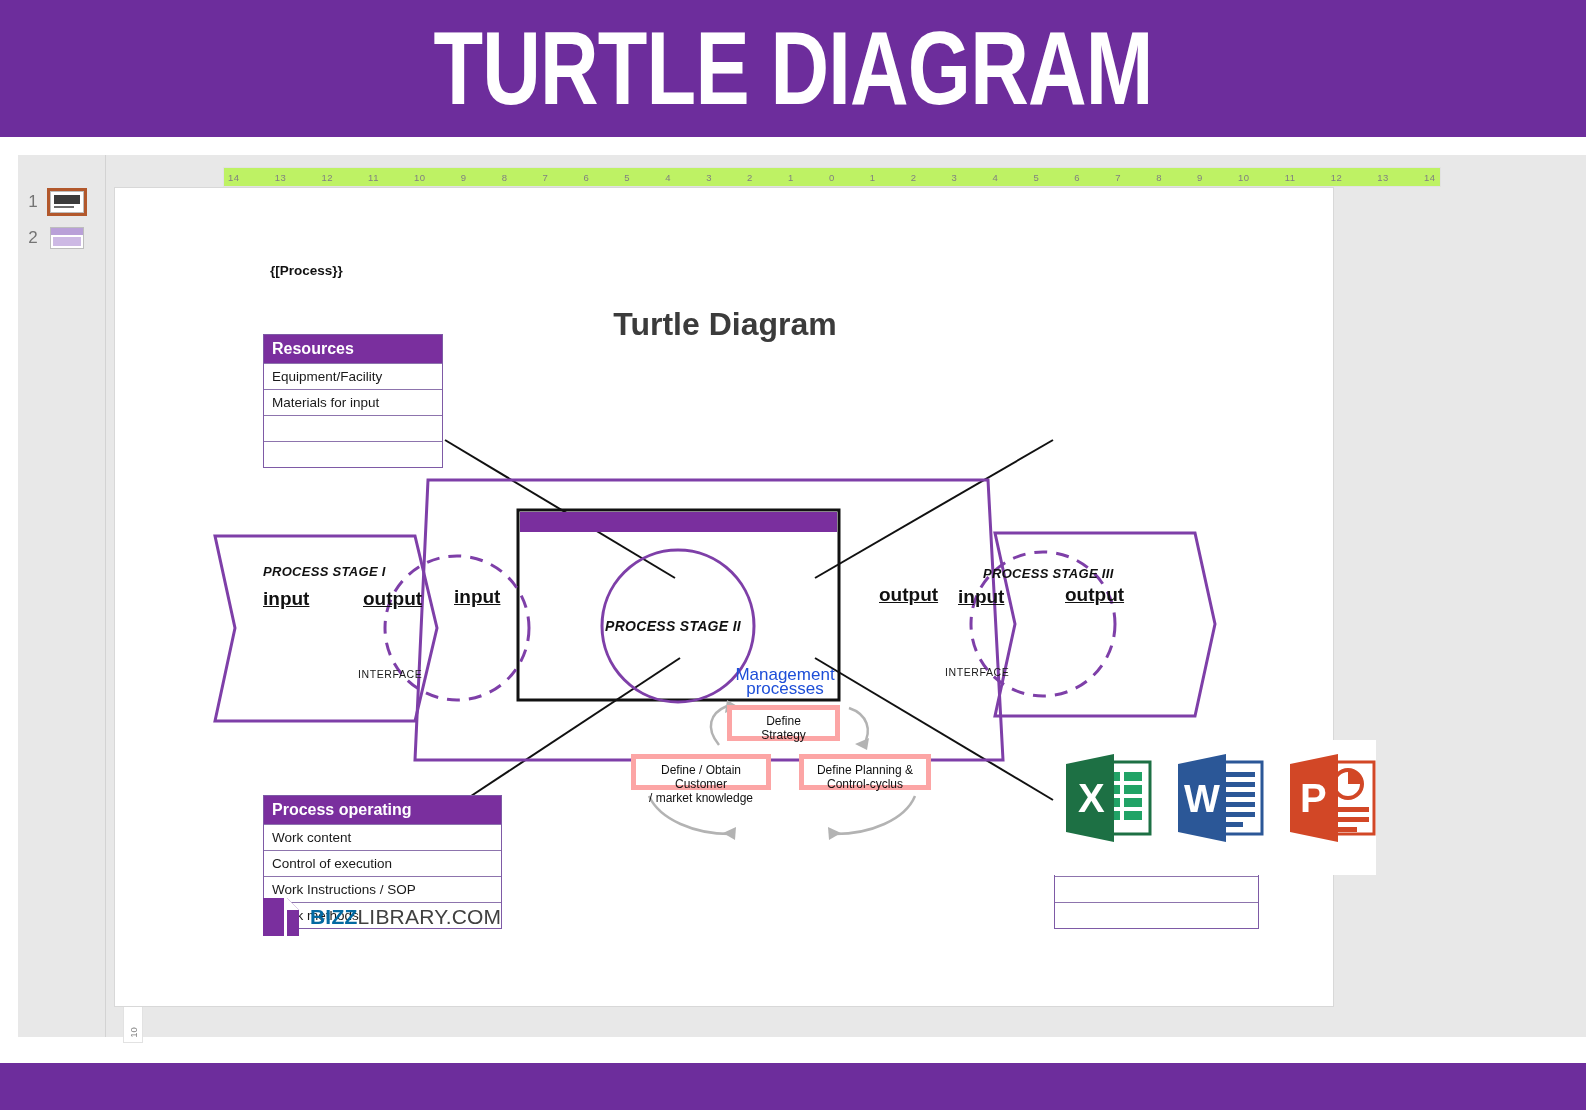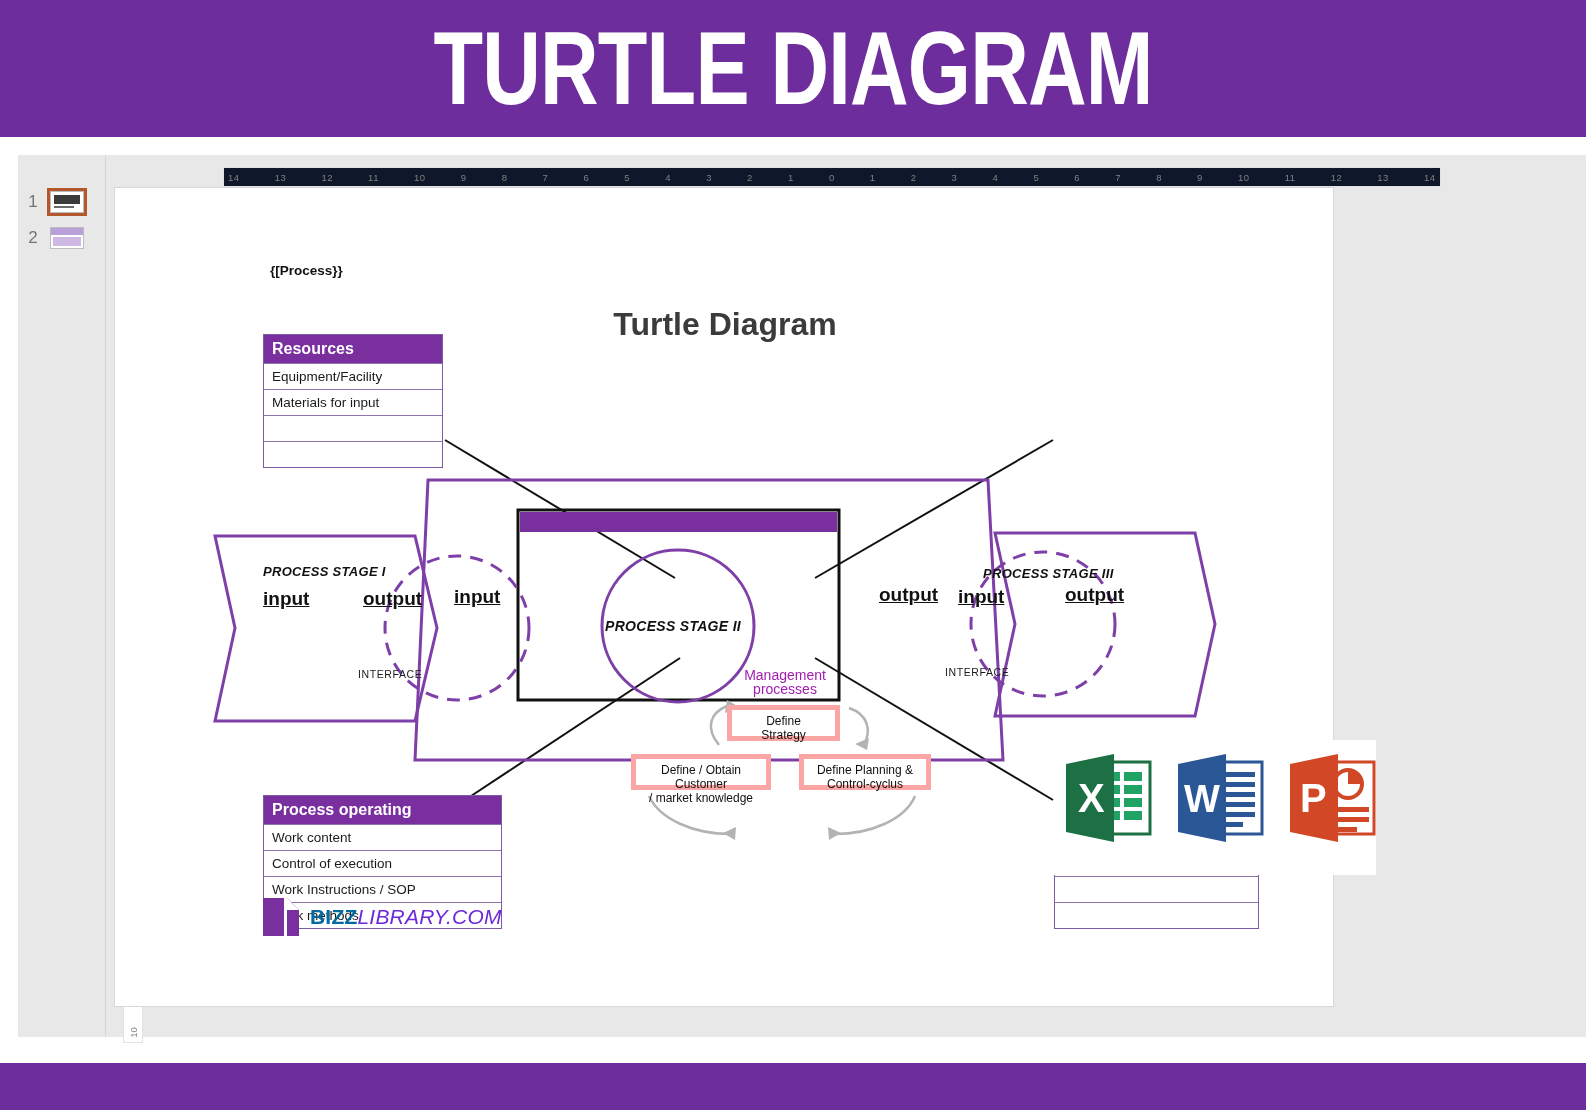--- a/index.html
+++ b/index.html
@@ -27,21 +27,21 @@
   .thumbnum{font-size:17px;color:#747474;width:14px;text-align:center;}
   .thumbimg{width:32px;height:20px;background:#ffffff;border:1px solid #bdbdbd;position:relative;}
   .thumbimg.sel{outline:3px solid #b2582c;outline-offset:0px;}
   .t1bar{position:absolute;left:3px;top:3px;width:26px;height:9px;background:#3b3b3b;}
   .t1line{position:absolute;left:3px;top:14px;width:20px;height:2px;background:#6b6b6b;}
   .t2bar{position:absolute;left:0px;top:0px;width:32px;height:7px;background:#b9a0d8;}
   .t2body{position:absolute;left:2px;top:9px;width:28px;height:9px;background:#cdb9e4;}
 
   
   .rulercol{position:absolute;left:87px;top:0px;width:1481px;height:882px;}
-  .hruler{position:absolute;left:118px;top:12px;width:1218px;height:20px;background:#0f172a;
+  .hruler{position:absolute;left:118px;top:12px;width:1218px;height:20px;background:#bef264;
     border:1px solid #e2e2e2;box-sizing:border-box;display:flex;align-items:center;
     justify-content:space-between;padding:0 4px;font-size:9.5px;color:#808080;
     font-family:"Liberation Sans", sans-serif;letter-spacing:0.5px;}
   .hruler span{display:inline-block;}
   .vruler{position:absolute;left:18px;top:48px;width:20px;height:840px;background:#ffffff;
     border:1px solid #e2e2e2;box-sizing:border-box;display:flex;flex-direction:column;
     align-items:center;justify-content:space-between;padding:4px 0;font-size:9.5px;color:#808080;}
   .vruler span{display:block;transform:rotate(-90deg);}
 
   
@@ -71,33 +71,33 @@
 
   
   .dlbl{position:absolute;font-weight:bold;color:#111;}
   .stage-name{font-style:italic;font-size:13px;letter-spacing:0.3px;}
   .io{font-size:19px;text-decoration:underline;}
   .iface{font-size:10.5px;letter-spacing:0.6px;color:#1a1a1a;font-weight:normal;}
   .center-name{font-style:italic;font-size:14px;letter-spacing:0.3px;}
 
   
   .mgmt-title{position:absolute;left:590px;top:480px;width:160px;text-align:center;
-    font-size:14px;color:#a21caf;line-height:14px;}
+    font-size:17px;color:#1d4ed8;line-height:14px;}
   .mbox{position:absolute;border:5px solid #fca5a5;background:#fff;text-align:center;
     font-size:12px;color:#111;line-height:14px;padding:4px 3px;box-sizing:border-box;}
   #mbox-strategy{left:612px;top:517px;width:113px;height:36px;}
   #mbox-planning{left:684px;top:566px;width:132px;height:36px;}
   #mbox-customer{left:516px;top:566px;width:140px;height:36px;}
 
   
   .logo{position:absolute;left:148px;top:710px;display:flex;align-items:center;gap:11px;}
   .logo-mark{width:36px;height:38px;position:relative;}
   .logo-txt{font-size:21px;font-weight:bold;letter-spacing:0.2px;}
   .logo-txt .b1{color:#0369a1;}
-  .logo-txt .b2{color:#6d28d9;font-weight:normal;font-style:italic;}
+  .logo-txt .b2{color:#404040;font-weight:normal;}
 
   
   .officecard{position:absolute;left:1054px;top:740px;width:322px;height:135px;background:#fff;}
   .officeicons{position:absolute;left:1064px;top:752px;display:flex;gap:24px;align-items:center;}
 
   
   .footerbar{position:absolute;left:0;top:1063px;width:1586px;height:47px;background:#6d2d9c;}
   .whitegap{position:absolute;left:0;top:1055px;width:1586px;height:8px;background:#fff;}
 </style>
 </head>

